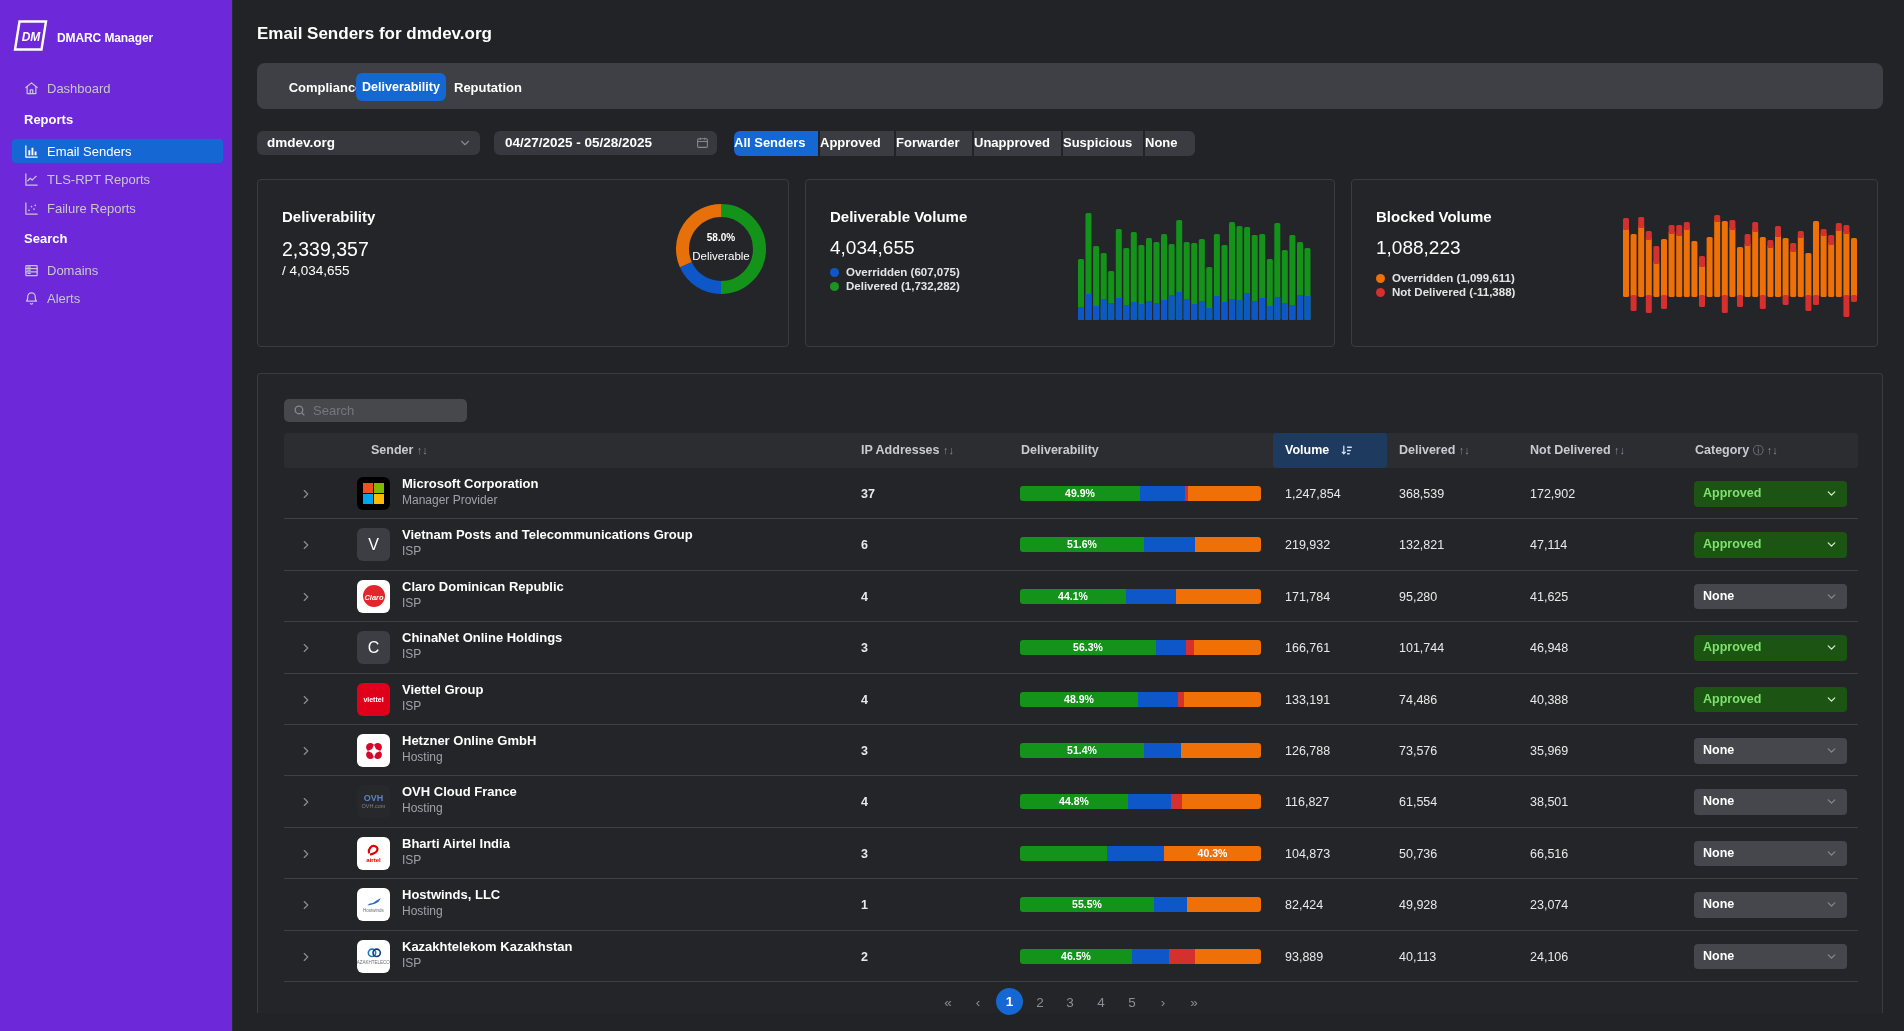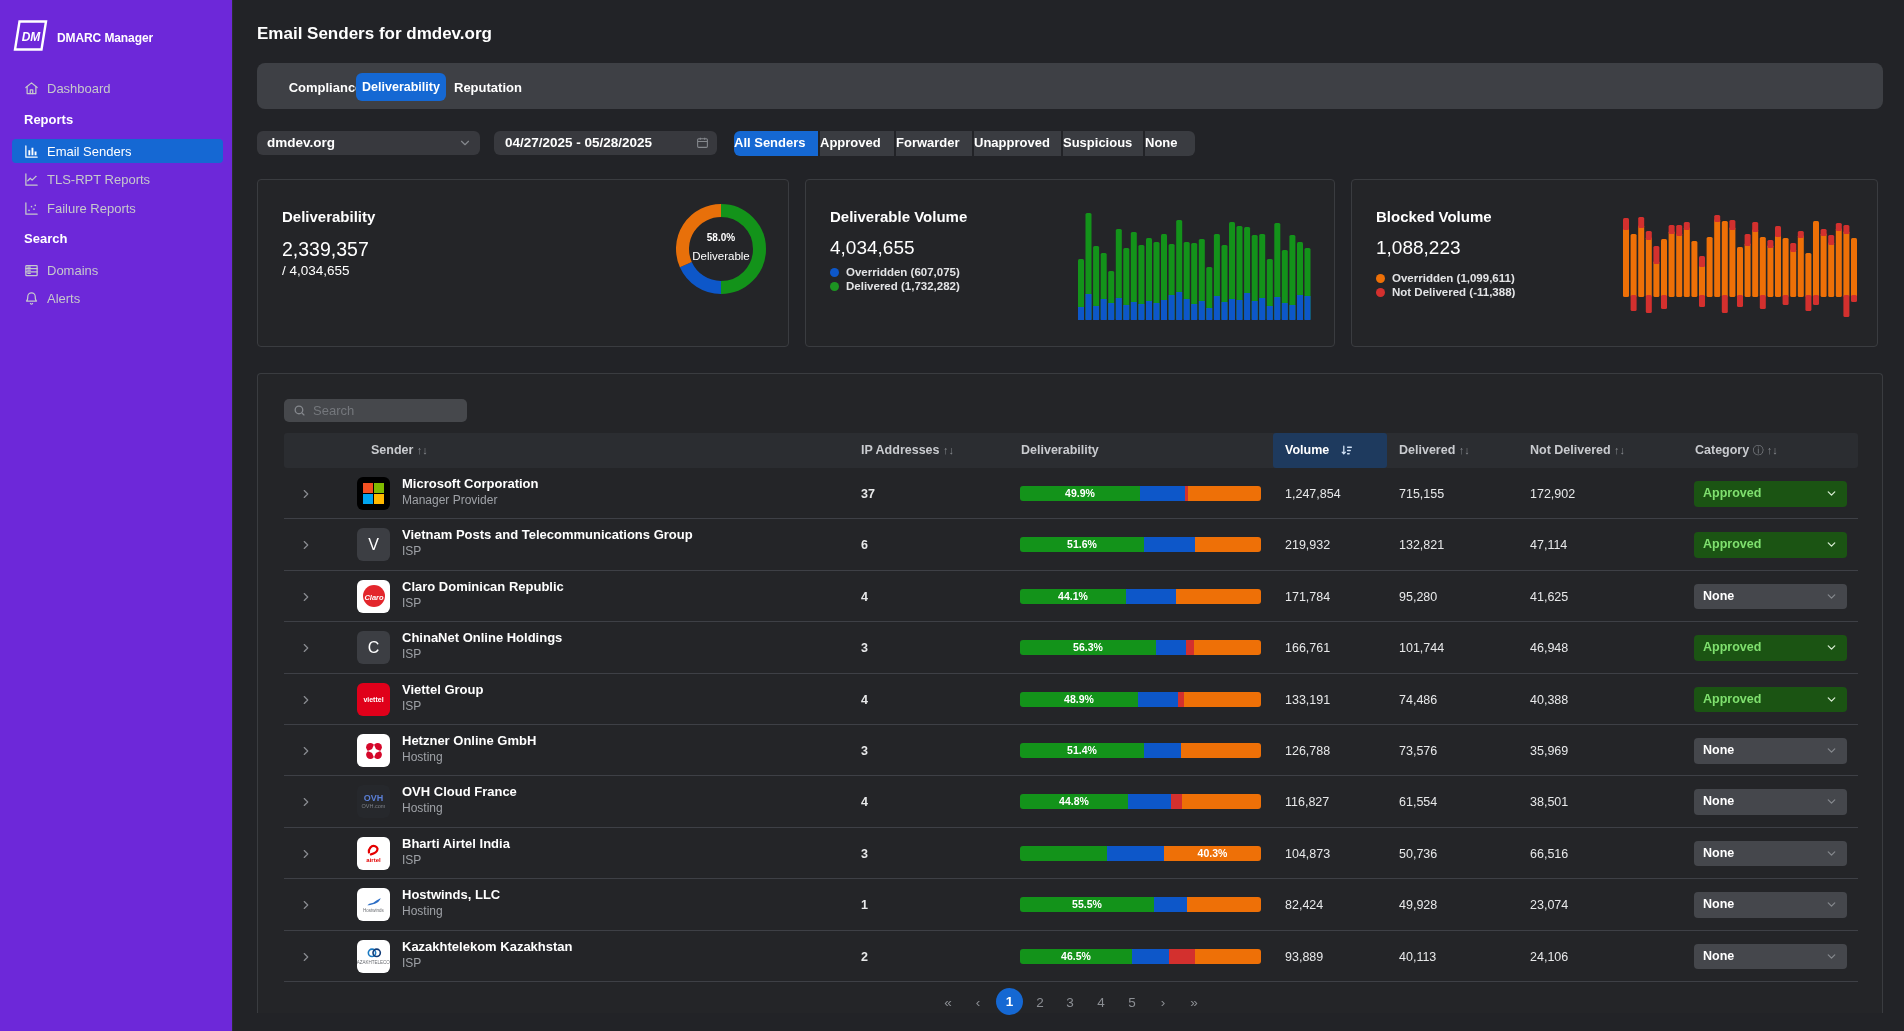--- a/index.html
+++ b/index.html
@@ -315,21 +315,21 @@
       </div>
   <span class="ip">37</span>
   <div class="dbar">
     <i style="width:120.3px;background:#13931a"></i>
         <i style="width:44.6px;background:#0d57c9"></i>
         <i style="width:3.6px;background:#d3302e"></i>
         <i style="width:72.5px;background:#ee7007"></i>
     <span class="pct" style="left:0;width:120px">49.9%</span>
   </div>
   <span class="num nvol">1,247,854</span>
-  <span class="num ndel">715,155</span>
+  <span class="num ndel">368,539</span>
   <span class="num nnd">172,902</span>
   <div class="catbtn cat-app">Approved<svg width="13" height="13" viewBox="0 0 24 24" style="position:absolute;right:9px;top:6px">
           <path d="M6 9l6 6 6-6" stroke="#d7ecd2" stroke-width="2.4" fill="none" stroke-linecap="round" stroke-linejoin="round"></path>
         </svg></div>
 </div>
 
 <div class="row" style="top:145.4px">
   <svg class="rchev" width="14" height="14" viewBox="0 0 24 24">
         <path d="M9 6l6 6-6 6" stroke="#8a8d92" stroke-width="2" fill="none" stroke-linecap="round" stroke-linejoin="round"></path>
       </svg>

